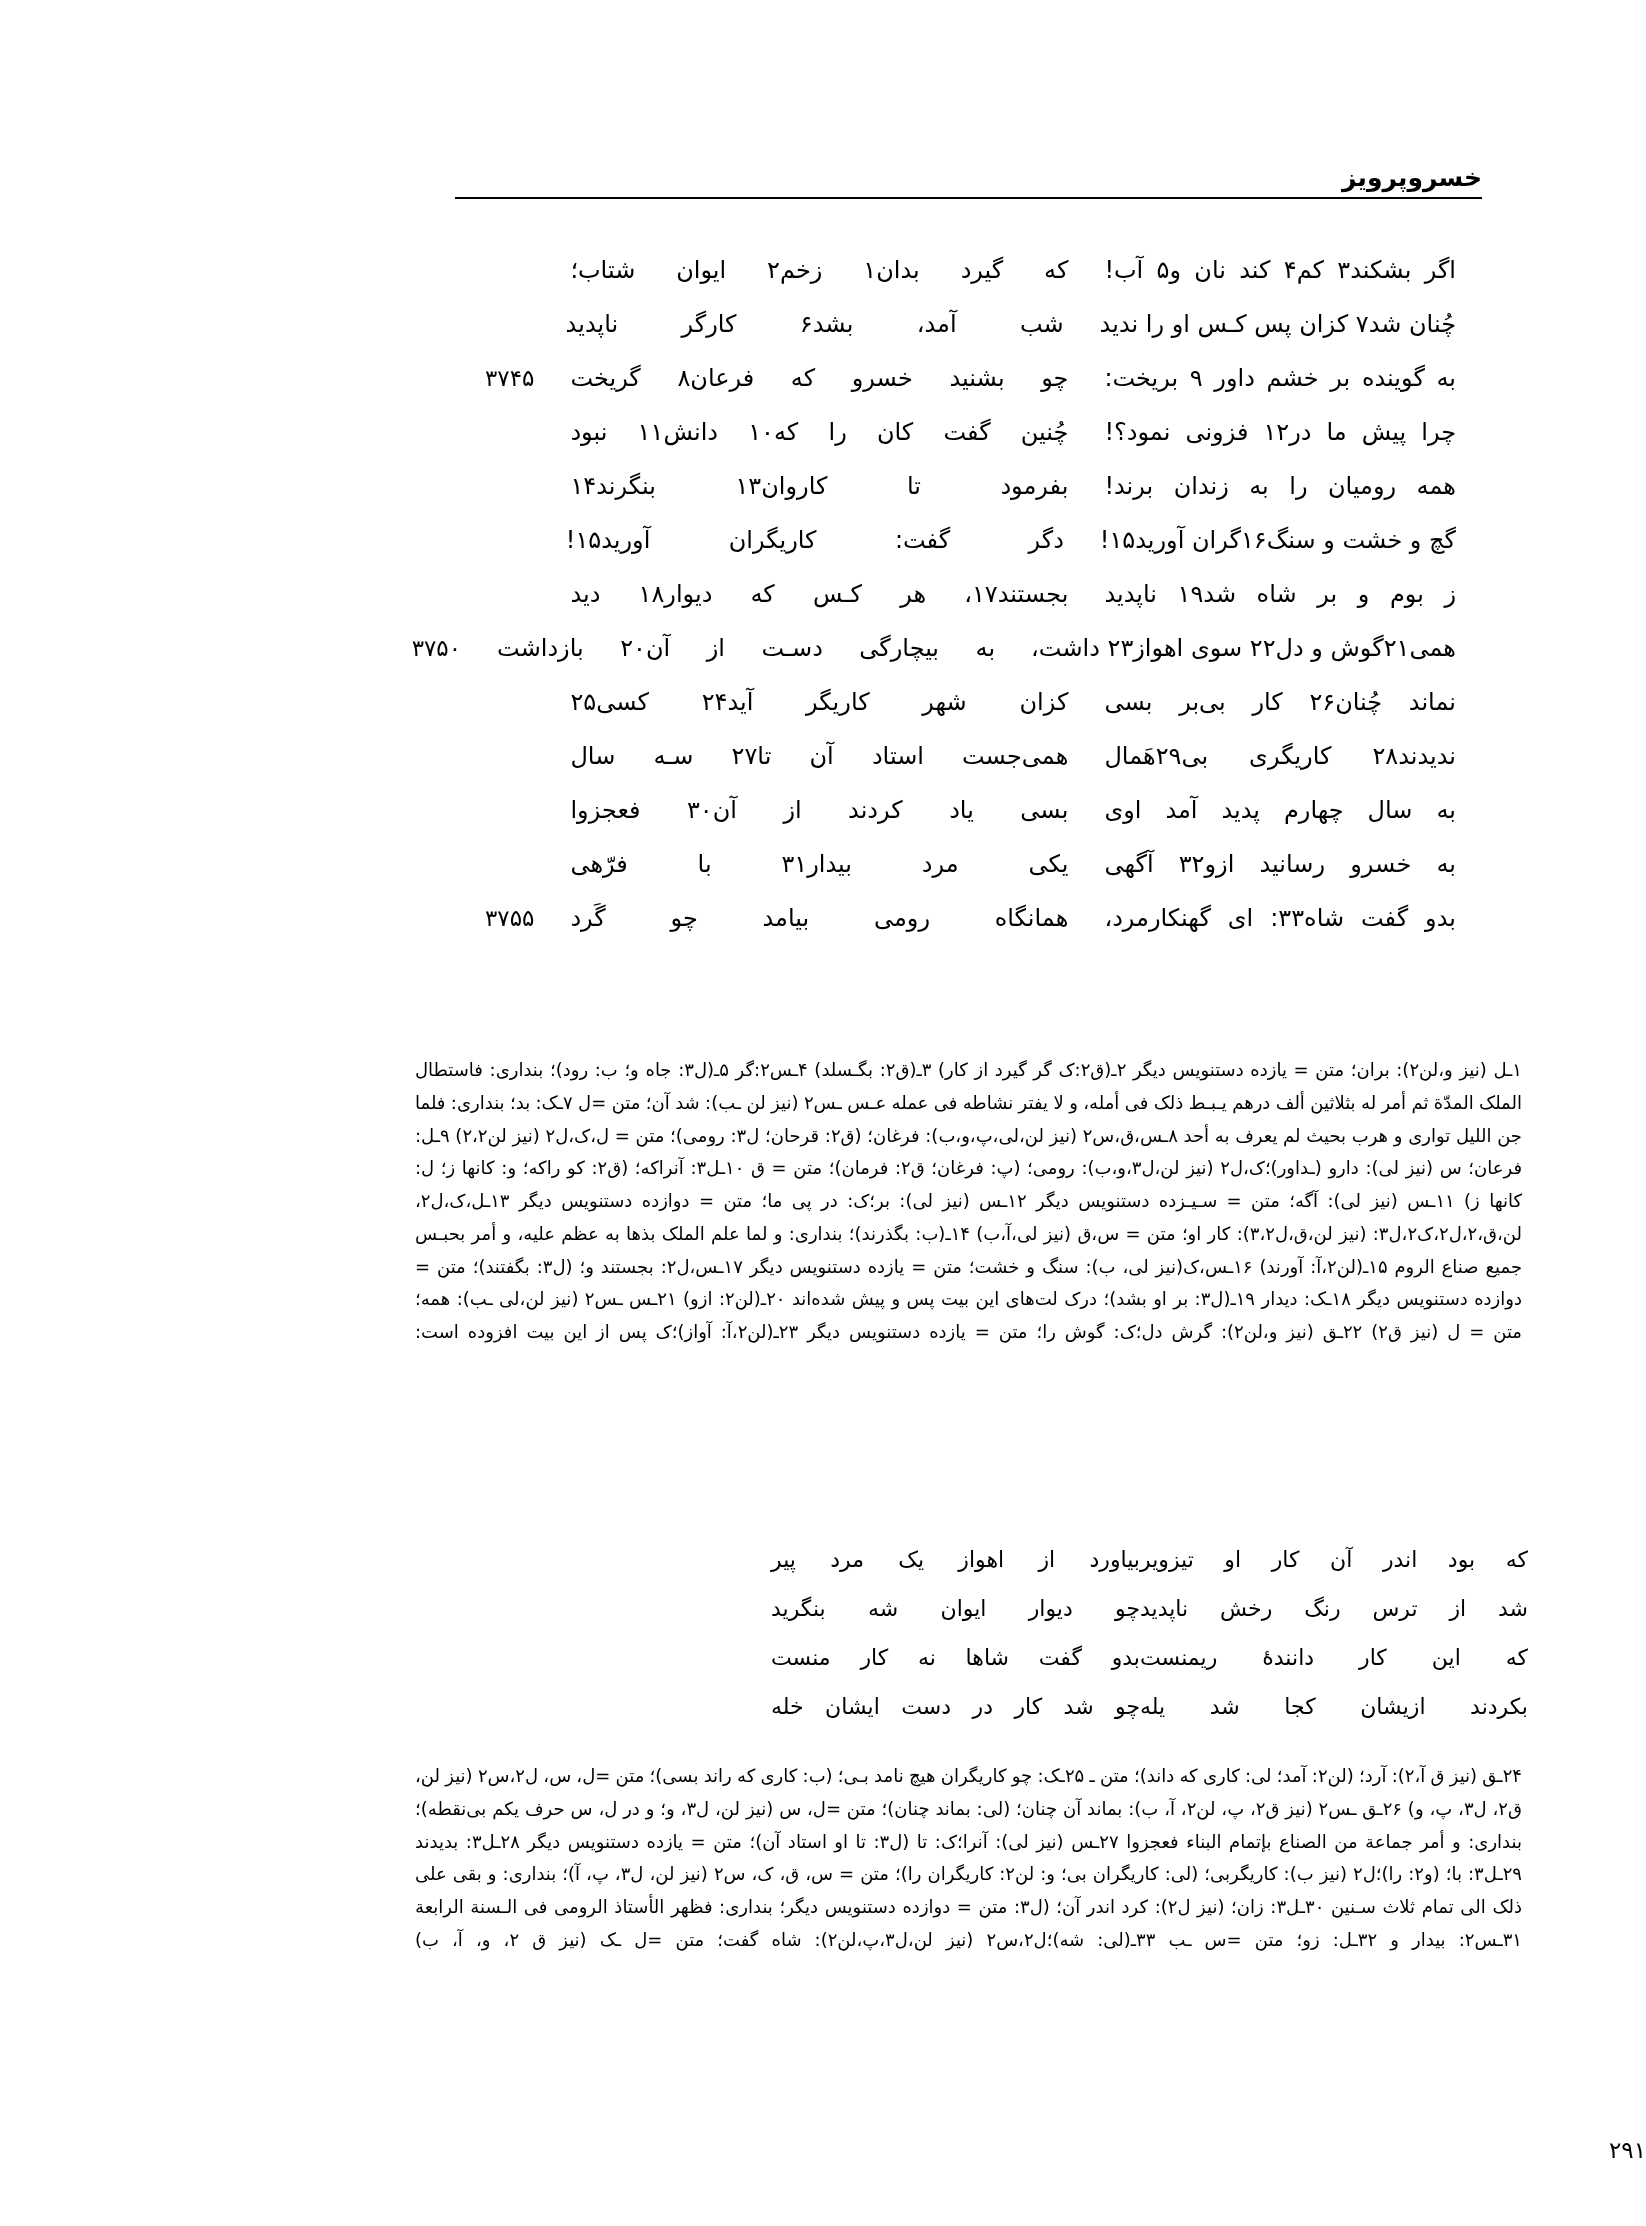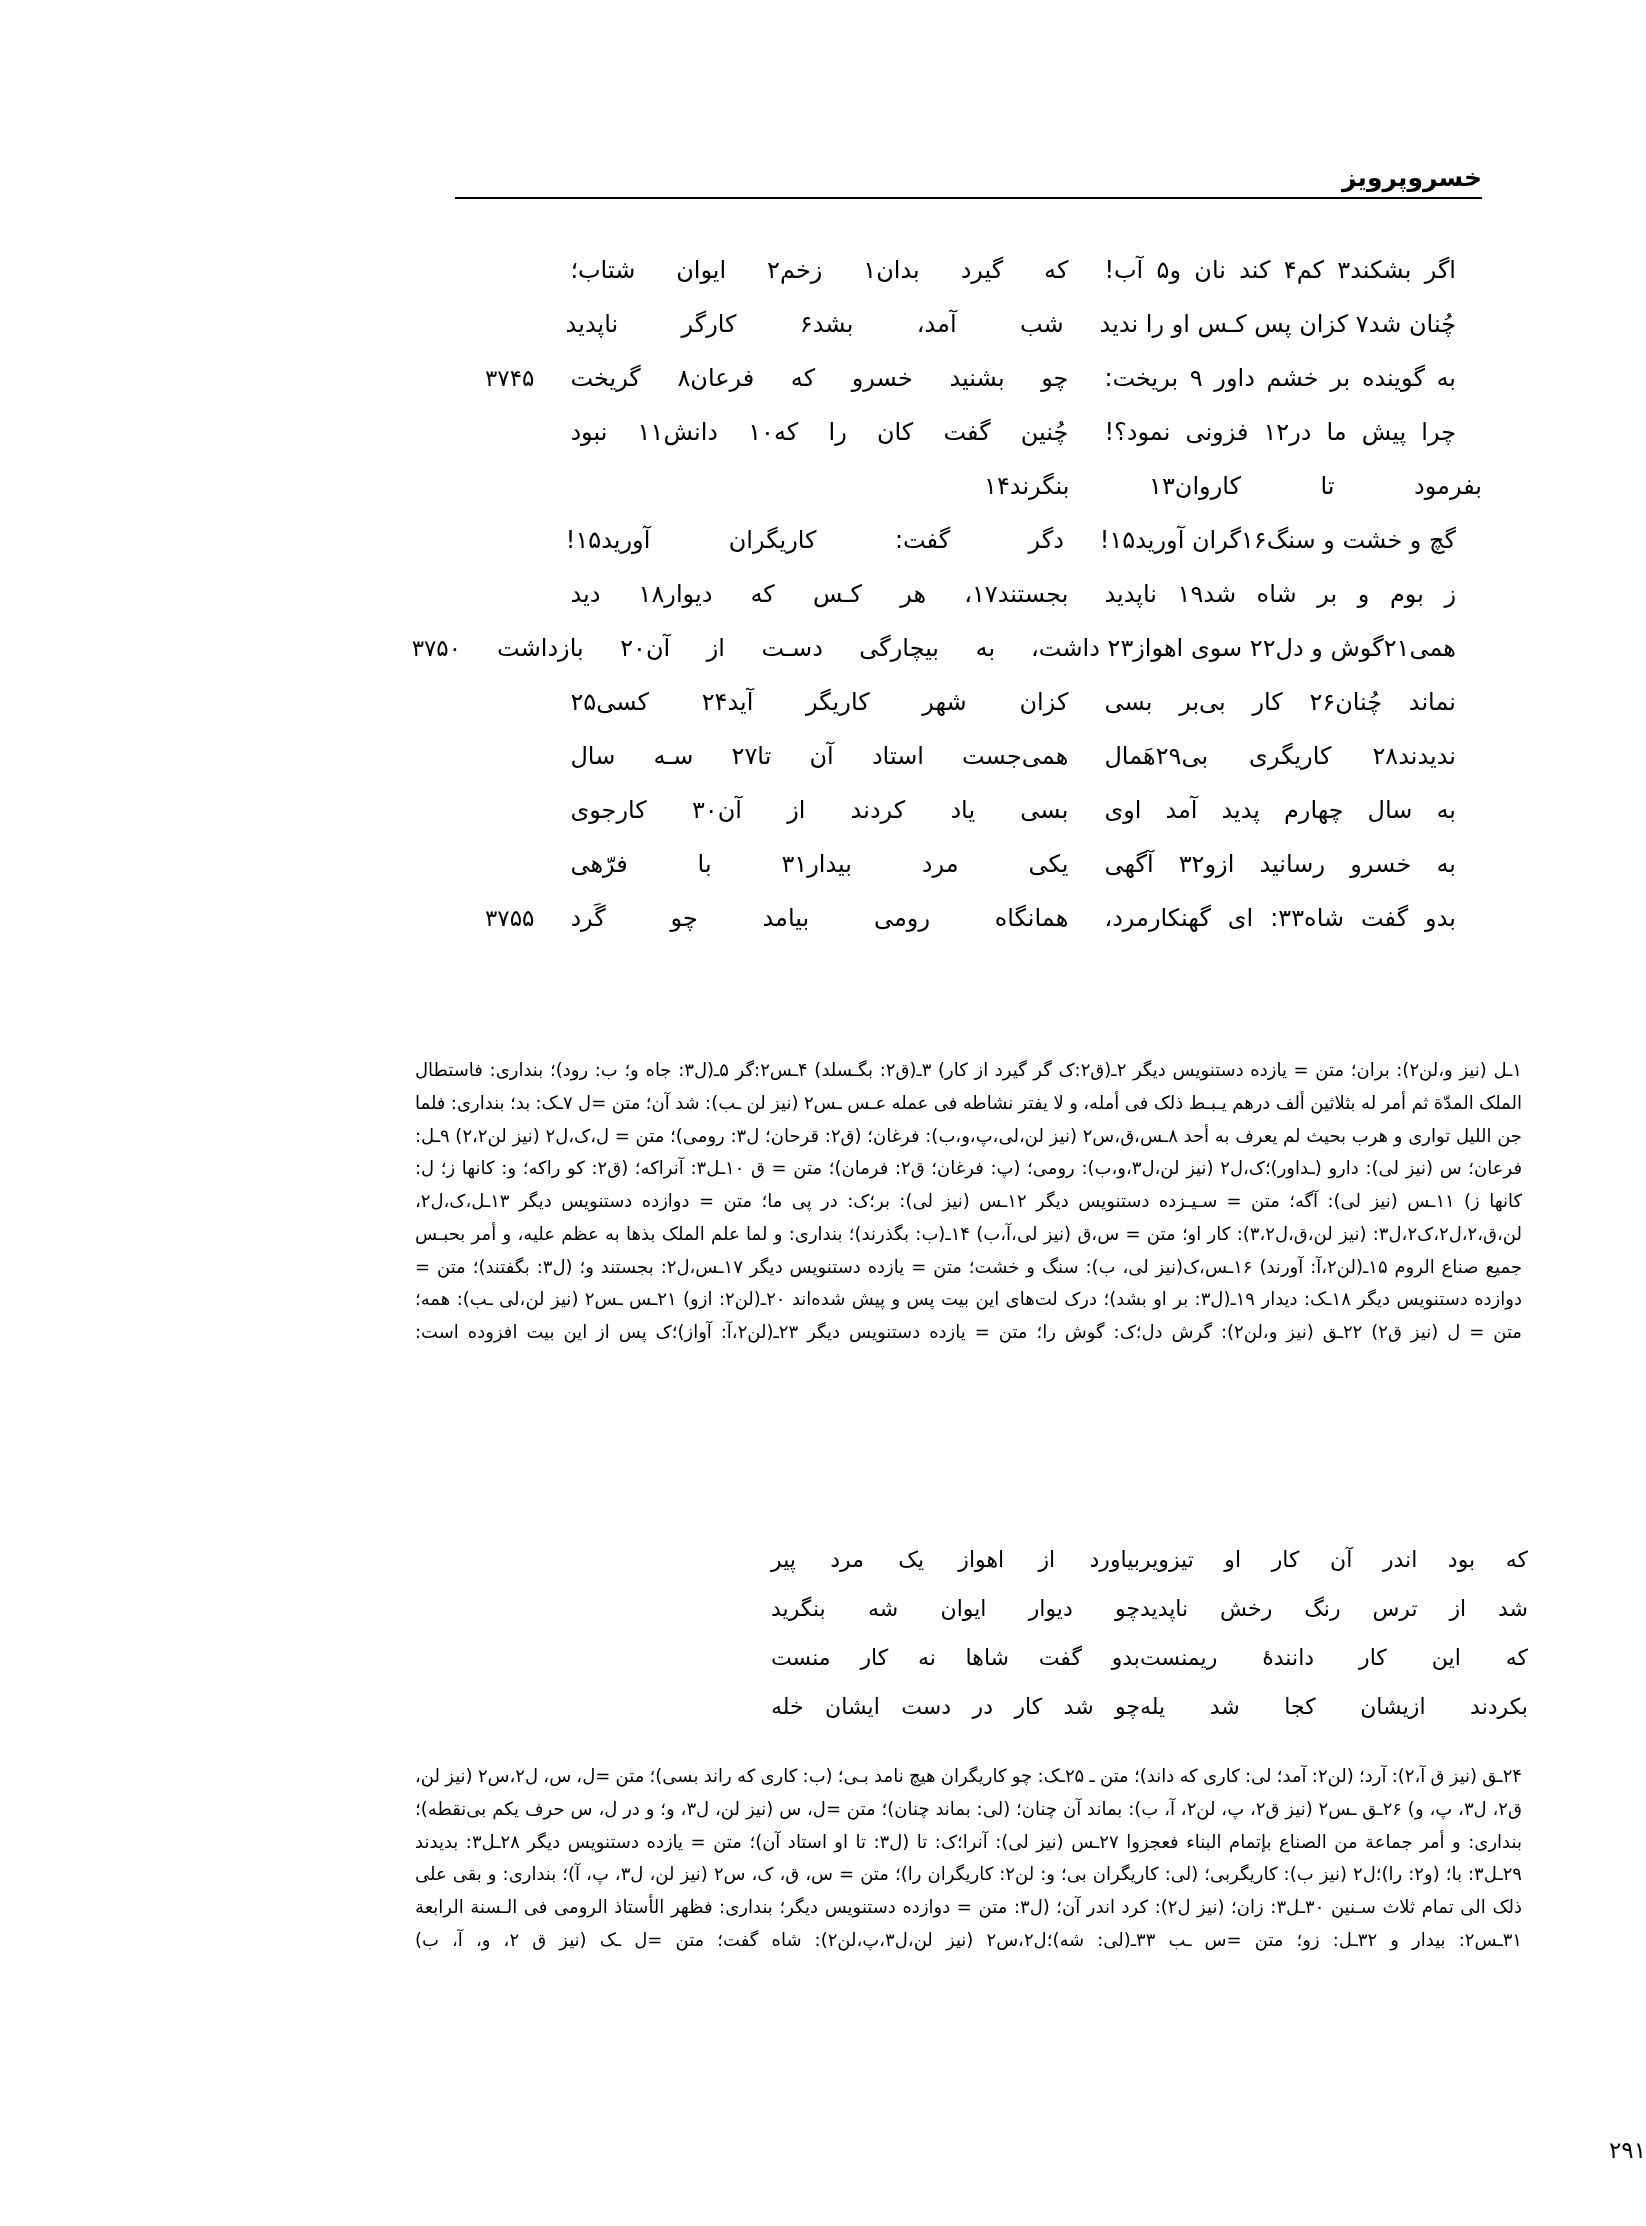--- a/index.html
+++ b/index.html
@@ -171,20 +171,21 @@
       <div class="vnum">۳۷۴۵</div>
     </div>
 
     <div class="verse-line">
       <div class="hemi b">چرا پیش ما در۱۲ فزونی نمود؟!</div>
       <div class="hemi a">چُنین گفت کان را که۱۰ دانش۱۱ نبود</div>
       <div class="vnum"></div>
     </div>
 
     <div class="verse-line">
+      <div class="hemi b">همه رومیان را به زندان برند!</div>
       <div class="hemi a">بفرمود تا کاروان۱۳ بنگرند۱۴</div>
       <div class="vnum"></div>
     </div>
 
     <div class="verse-line">
       <div class="hemi b">گچ و خشت و سنگ۱۶گران آورید۱۵!</div>
       <div class="hemi a">دگر گفت: کاریگران آورید۱۵!</div>
       <div class="vnum"></div>
     </div>
 
@@ -207,21 +208,21 @@
     </div>
 
     <div class="verse-line">
       <div class="hemi b">ندیدند۲۸ کاریگری بی۲۹هَمال</div>
       <div class="hemi a">همی‌جست استاد آن تا۲۷ سـه سال</div>
       <div class="vnum"></div>
     </div>
 
     <div class="verse-line">
       <div class="hemi b">به سال چهارم پدید آمد اوی</div>
-      <div class="hemi a">بسی یاد کردند از آن۳۰ کارجوی</div>
+      <div class="hemi a">بسی یاد کردند از آن۳۰ فعجزوا</div>
       <div class="vnum"></div>
     </div>
 
     <div class="verse-line">
       <div class="hemi b">به خسرو رسانید ازو۳۲ آگهی</div>
       <div class="hemi a">یکی مرد بیدار۳۱ با فرّهی</div>
       <div class="vnum"></div>
     </div>
 
     <div class="verse-line">

